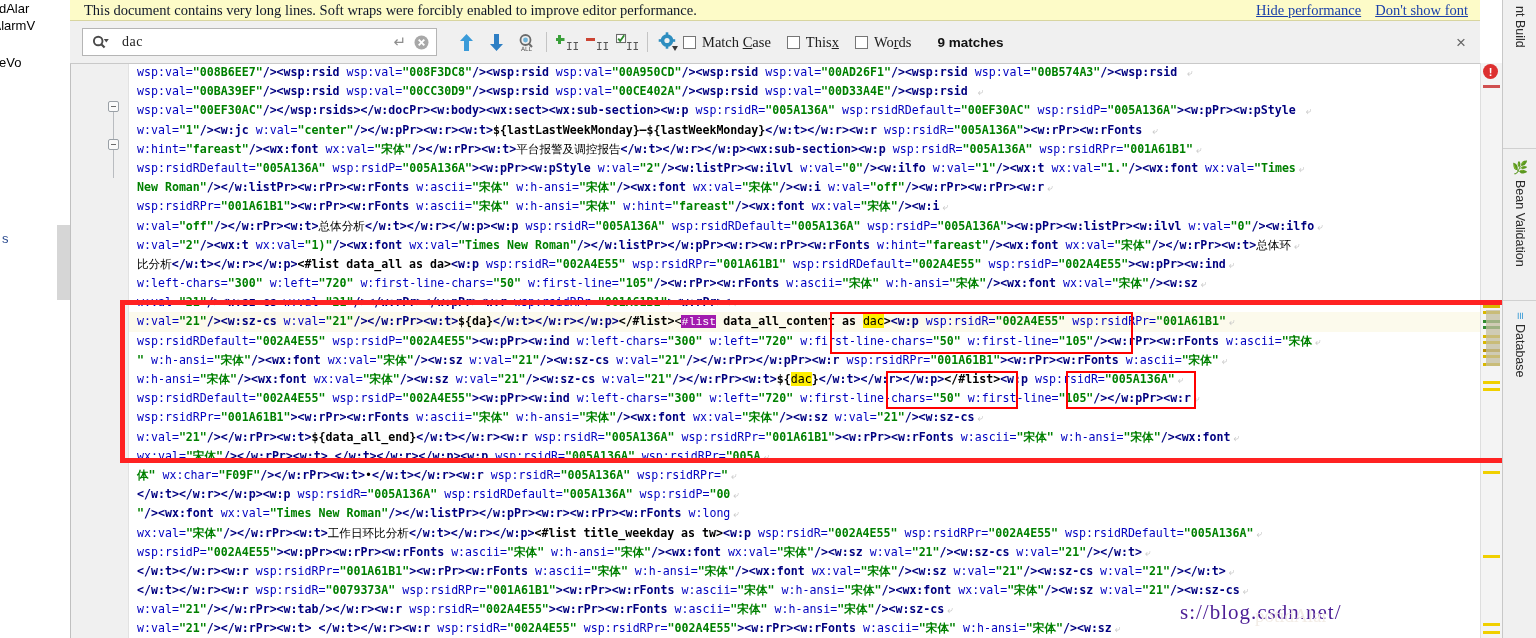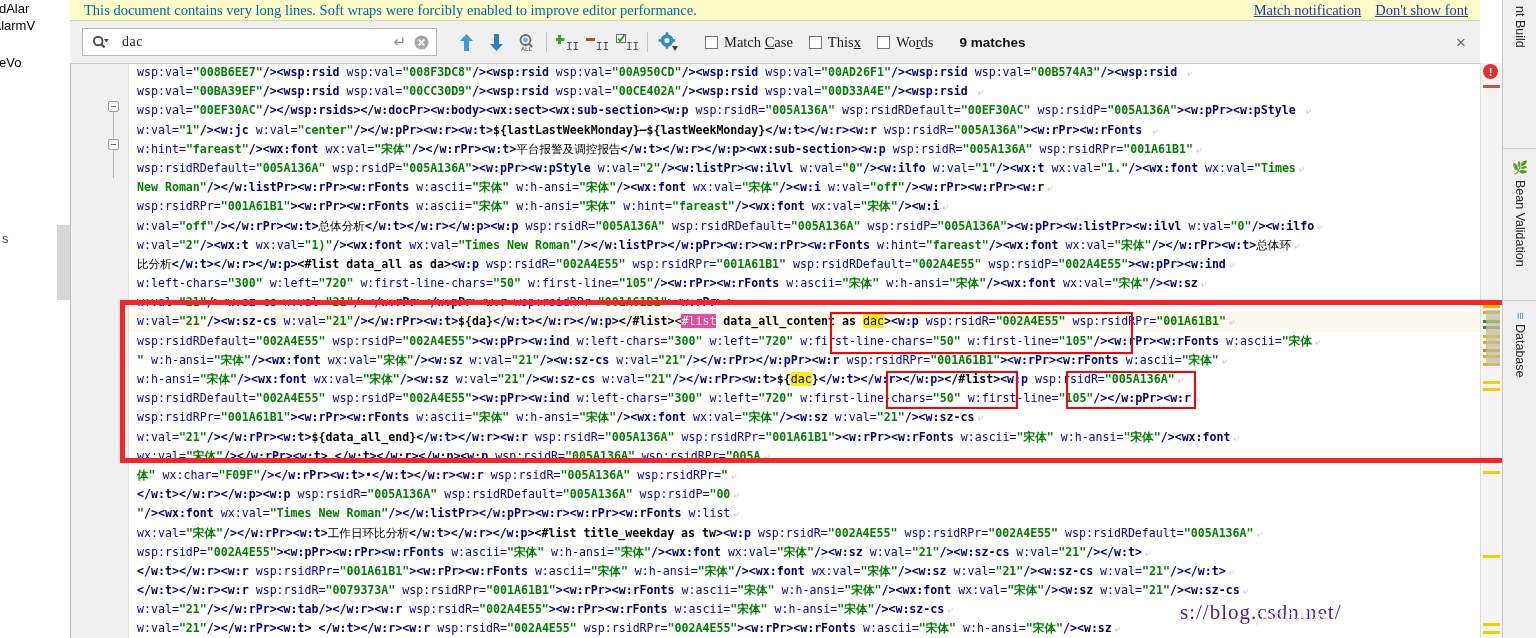--- a/index.html
+++ b/index.html
@@ -30,21 +30,21 @@
     background:#d6d6d6;
   }
 
   
   #notif{
     position:absolute;left:70px;top:0;width:1410px;height:20px;
     background:#fdfbc8;border-bottom:1px solid #d8d5a0;
     display:flex;align-items:center;z-index:3;
   }
   #notif .msg{
-    font-size:14.5px;color:#0369a1;margin-left:14px;
+    font-size:14.5px;color:#0f172a;margin-left:14px;
     font-family:"Liberation Serif", serif;
     white-space:nowrap;
   }
   #notif .links{margin-left:auto;margin-right:12px;display:flex;gap:14px;}
   #notif .links a{
     color:#1a3faa;text-decoration:underline;font-size:14.5px;
     font-family:"Liberation Serif", serif;white-space:nowrap;cursor:pointer;
   }
 
   
@@ -68,21 +68,21 @@
   .search-box .ret{color:#8e8e8e;font-size:15px;margin-right:8px;}
   .search-box .clear{margin-right:7px;display:flex;align-items:center;}
 
   .tb-icons{display:flex;align-items:center;margin-left:14px;gap:0;}
   .tb-icon{
     width:30px;height:30px;display:flex;align-items:center;justify-content:center;
     cursor:pointer;
   }
   .tb-sep{width:1px;height:20px;background:#c4c4c4;margin:0 5px;}
 
-  .chk-group{display:flex;align-items:center;margin-left:22px;gap:16px;}
+  .chk-group{display:flex;align-items:center;gap:16px;}
   .chk{display:flex;align-items:center;gap:6px;cursor:pointer;}
   .chk .box{
     width:13px;height:13px;border:1px solid #767676;background:#fff;
     box-sizing:border-box;
   }
   .chk .lbl{
     font-size:14.5px;color:#202020;
     font-family:"Liberation Serif", serif;white-space:nowrap;
   }
   .chk .lbl u{text-decoration:underline;}
@@ -128,21 +128,21 @@
   .eolmark{color:#c6c6c6;font-size:10px;padding-left:3px;}
 
   
   .tag{color:#000080;font-weight:bold;}
   .attr{color:#0000c0;}
   .val{color:#008000;font-weight:bold;}
   .txt{color:#000000;background:#ffffff;}
   .tpl{color:#000000;font-weight:bold;}
   .cn{color:#000000;}
   .hl{background:#ffee00;color:#000;}
-  .selhl{background:#ec4899;color:#ffffff;}
+  .selhl{background:#a21caf;color:#ffffff;font-family:Liberation Mono, monospace;}
 
   
   .redbox{position:absolute;border:2px solid #ff0000;box-sizing:border-box;z-index:6;pointer-events:none;}
   #bigbox{
     position:absolute;left:120px;top:300px;width:1408px;height:163px;
     border:5px solid #ff2222;box-sizing:border-box;z-index:7;pointer-events:none;
   }
 
   
   #scrollstrip{
@@ -196,21 +196,21 @@
   <div class="tree-item">onAlarmV</div>
   <div class="tree-gap"></div>
   <div class="tree-item">plateVo</div>
   <div class="blue-bit">s</div>
   <div class="grey-block"></div>
 </div>
 
 <div id="notif">
   <div class="msg">This document contains very long lines. Soft wraps were forcibly enabled to improve editor performance.</div>
   <div class="links">
-    <a>Match notification</a>
+    <a>Hide performance</a>
     <a>Don't show font</a>
   </div>
 </div>
 
 <div id="findbar">
 
   <div class="search-box">
     <span class="magnifier">
       <svg width="17" height="15" viewBox="0 0 17 15">
         <circle cx="6.2" cy="6" r="4.3" fill="none" stroke="#4a4a4a" stroke-width="1.9"></circle>
@@ -328,21 +328,21 @@
       <div class="ln cur"><span class="attr">w:val=</span><span class="val">"21"</span><span class="tag">/&gt;&lt;w:sz-cs </span><span class="attr">w:val=</span><span class="val">"21"</span><span class="tag">/&gt;&lt;/w:rPr&gt;&lt;w:t&gt;</span><span class="tpl">${da}</span><span class="tag">&lt;/w:t&gt;&lt;/w:r&gt;&lt;/w:p&gt;</span><span class="tpl">&lt;/#list&gt;</span><span class="cn">&lt;</span><span class="selhl">#list</span><span class="tpl"> data_all_content as </span><span class="hl">dac</span><span class="tpl">&gt;</span><span class="tag">&lt;w:p </span><span class="attr">wsp:rsidR=</span><span class="val">"002A4E55"</span><span class="attr"> wsp:rsidRPr=</span><span class="val">"001A61B1"</span><span class="eolmark">⤶</span></div>
       <div class="ln"><span class="attr">wsp:rsidRDefault=</span><span class="val">"002A4E55"</span><span class="attr"> wsp:rsidP=</span><span class="val">"002A4E55"</span><span class="tag">&gt;&lt;w:pPr&gt;&lt;w:ind </span><span class="attr">w:left-chars=</span><span class="val">"300"</span><span class="attr"> w:left=</span><span class="val">"720"</span><span class="attr"> w:first-line-chars=</span><span class="val">"50"</span><span class="attr"> w:first-line=</span><span class="val">"105"</span><span class="tag">/&gt;&lt;w:rPr&gt;&lt;w:rFonts </span><span class="attr">w:ascii=</span><span class="val">"宋体</span><span class="eolmark">⤶</span></div>
       <div class="ln"><span class="val">" </span><span class="attr">w:h-ansi=</span><span class="val">"宋体"</span><span class="tag">/&gt;&lt;wx:font </span><span class="attr">wx:val=</span><span class="val">"宋体"</span><span class="tag">/&gt;&lt;w:sz </span><span class="attr">w:val=</span><span class="val">"21"</span><span class="tag">/&gt;&lt;w:sz-cs </span><span class="attr">w:val=</span><span class="val">"21"</span><span class="tag">/&gt;&lt;/w:rPr&gt;&lt;/w:pPr&gt;&lt;w:r </span><span class="attr">wsp:rsidRPr=</span><span class="val">"001A61B1"</span><span class="tag">&gt;&lt;w:rPr&gt;&lt;w:rFonts </span><span class="attr">w:ascii=</span><span class="val">"宋体"</span><span class="eolmark">⤶</span></div>
       <div class="ln"><span class="attr">w:h-ansi=</span><span class="val">"宋体"</span><span class="tag">/&gt;&lt;wx:font </span><span class="attr">wx:val=</span><span class="val">"宋体"</span><span class="tag">/&gt;&lt;w:sz </span><span class="attr">w:val=</span><span class="val">"21"</span><span class="tag">/&gt;&lt;w:sz-cs </span><span class="attr">w:val=</span><span class="val">"21"</span><span class="tag">/&gt;&lt;/w:rPr&gt;&lt;w:t&gt;</span><span class="tpl">${</span><span class="hl">dac</span><span class="tpl">}</span><span class="tag">&lt;/w:t&gt;&lt;/w:r&gt;&lt;/w:p&gt;</span><span class="tpl">&lt;/#list&gt;</span><span class="tag">&lt;w:p </span><span class="attr">wsp:rsidR=</span><span class="val">"005A136A"</span><span class="eolmark">⤶</span></div>
       <div class="ln"><span class="attr">wsp:rsidRDefault=</span><span class="val">"002A4E55"</span><span class="attr"> wsp:rsidP=</span><span class="val">"002A4E55"</span><span class="tag">&gt;&lt;w:pPr&gt;&lt;w:ind </span><span class="attr">w:left-chars=</span><span class="val">"300"</span><span class="attr"> w:left=</span><span class="val">"720"</span><span class="attr"> w:first-line-chars=</span><span class="val">"50"</span><span class="attr"> w:first-line=</span><span class="val">"105"</span><span class="tag">/&gt;&lt;/w:pPr&gt;&lt;w:r</span><span class="eolmark">⤶</span></div>
       <div class="ln"><span class="attr">wsp:rsidRPr=</span><span class="val">"001A61B1"</span><span class="tag">&gt;&lt;w:rPr&gt;&lt;w:rFonts </span><span class="attr">w:ascii=</span><span class="val">"宋体"</span><span class="attr"> w:h-ansi=</span><span class="val">"宋体"</span><span class="tag">/&gt;&lt;wx:font </span><span class="attr">wx:val=</span><span class="val">"宋体"</span><span class="tag">/&gt;&lt;w:sz </span><span class="attr">w:val=</span><span class="val">"21"</span><span class="tag">/&gt;&lt;w:sz-cs</span><span class="eolmark">⤶</span></div>
       <div class="ln"><span class="attr">w:val=</span><span class="val">"21"</span><span class="tag">/&gt;&lt;/w:rPr&gt;&lt;w:t&gt;</span><span class="tpl">${data_all_end}</span><span class="tag">&lt;/w:t&gt;&lt;/w:r&gt;&lt;w:r </span><span class="attr">wsp:rsidR=</span><span class="val">"005A136A"</span><span class="attr"> wsp:rsidRPr=</span><span class="val">"001A61B1"</span><span class="tag">&gt;&lt;w:rPr&gt;&lt;w:rFonts </span><span class="attr">w:ascii=</span><span class="val">"宋体"</span><span class="attr"> w:h-ansi=</span><span class="val">"宋体"</span><span class="tag">/&gt;&lt;wx:font</span><span class="eolmark">⤶</span></div>
       <div class="ln"><span class="attr">wx:val=</span><span class="val">"宋体"</span><span class="tag">/&gt;&lt;/w:rPr&gt;&lt;w:t&gt;</span><span class="txt">  </span><span class="tag">&lt;/w:t&gt;&lt;/w:r&gt;&lt;/w:p&gt;&lt;w:p </span><span class="attr">wsp:rsidR=</span><span class="val">"005A136A"</span><span class="attr"> wsp:rsidRPr=</span><span class="val">"005A</span><span class="eolmark">⤶</span></div>
       <div class="ln"><span class="val">体" </span><span class="attr">wx:char=</span><span class="val">"F09F"</span><span class="tag">/&gt;&lt;/w:rPr&gt;&lt;w:t&gt;</span><span class="txt">•</span><span class="tag">&lt;/w:t&gt;&lt;/w:r&gt;&lt;w:r </span><span class="attr">wsp:rsidR=</span><span class="val">"005A136A"</span><span class="attr"> wsp:rsidRPr=</span><span class="val">"</span><span class="eolmark">⤶</span></div>
       <div class="ln"><span class="tag">&lt;/w:t&gt;&lt;/w:r&gt;&lt;/w:p&gt;&lt;w:p </span><span class="attr">wsp:rsidR=</span><span class="val">"005A136A"</span><span class="attr"> wsp:rsidRDefault=</span><span class="val">"005A136A"</span><span class="attr"> wsp:rsidP=</span><span class="val">"00</span><span class="eolmark">⤶</span></div>
-      <div class="ln"><span class="val">"</span><span class="tag">/&gt;&lt;wx:font </span><span class="attr">wx:val=</span><span class="val">"Times New Roman"</span><span class="tag">/&gt;&lt;/w:listPr&gt;&lt;/w:pPr&gt;&lt;w:r&gt;&lt;w:rPr&gt;&lt;w:rFonts </span><span class="attr">w:list</span><span class="eolmark">⤶</span></div>
+      <div class="ln"><span class="val">"</span><span class="tag">/&gt;&lt;wx:font </span><span class="attr">wx:val=</span><span class="val">"Times New Roman"</span><span class="tag">/&gt;&lt;/w:listPr&gt;&lt;/w:pPr&gt;&lt;w:r&gt;&lt;w:rPr&gt;&lt;w:rFonts </span><span class="attr">w:long</span><span class="eolmark">⤶</span></div>
       <div class="ln"><span class="attr">wx:val=</span><span class="val">"宋体"</span><span class="tag">/&gt;&lt;/w:rPr&gt;&lt;w:t&gt;</span><span class="txt">工作日环比分析</span><span class="tag">&lt;/w:t&gt;&lt;/w:r&gt;&lt;/w:p&gt;</span><span class="tpl">&lt;#list title_weekday as tw&gt;</span><span class="tag">&lt;w:p </span><span class="attr">wsp:rsidR=</span><span class="val">"002A4E55"</span><span class="attr"> wsp:rsidRPr=</span><span class="val">"002A4E55"</span><span class="attr"> wsp:rsidRDefault=</span><span class="val">"005A136A"</span><span class="eolmark">⤶</span></div>
       <div class="ln"><span class="attr">wsp:rsidP=</span><span class="val">"002A4E55"</span><span class="tag">&gt;&lt;w:pPr&gt;&lt;w:rPr&gt;&lt;w:rFonts </span><span class="attr">w:ascii=</span><span class="val">"宋体"</span><span class="attr"> w:h-ansi=</span><span class="val">"宋体"</span><span class="tag">/&gt;&lt;wx:font </span><span class="attr">wx:val=</span><span class="val">"宋体"</span><span class="tag">/&gt;&lt;w:sz </span><span class="attr">w:val=</span><span class="val">"21"</span><span class="tag">/&gt;&lt;w:sz-cs </span><span class="attr">w:val=</span><span class="val">"21"</span><span class="tag">/&gt;&lt;/w:t&gt;</span><span class="eolmark">⤶</span></div>
       <div class="ln"><span class="tag">&lt;/w:t&gt;&lt;/w:r&gt;&lt;w:r </span><span class="attr">wsp:rsidRPr=</span><span class="val">"001A61B1"</span><span class="tag">&gt;&lt;w:rPr&gt;&lt;w:rFonts </span><span class="attr">w:ascii=</span><span class="val">"宋体"</span><span class="attr"> w:h-ansi=</span><span class="val">"宋体"</span><span class="tag">/&gt;&lt;wx:font </span><span class="attr">wx:val=</span><span class="val">"宋体"</span><span class="tag">/&gt;&lt;w:sz </span><span class="attr">w:val=</span><span class="val">"21"</span><span class="tag">/&gt;&lt;w:sz-cs </span><span class="attr">w:val=</span><span class="val">"21"</span><span class="tag">/&gt;&lt;/w:t&gt;</span><span class="eolmark">⤶</span></div>
       <div class="ln"><span class="tag">&lt;/w:t&gt;&lt;/w:r&gt;&lt;w:r </span><span class="attr">wsp:rsidR=</span><span class="val">"0079373A"</span><span class="attr"> wsp:rsidRPr=</span><span class="val">"001A61B1"</span><span class="tag">&gt;&lt;w:rPr&gt;&lt;w:rFonts </span><span class="attr">w:ascii=</span><span class="val">"宋体"</span><span class="attr"> w:h-ansi=</span><span class="val">"宋体"</span><span class="tag">/&gt;&lt;wx:font </span><span class="attr">wx:val=</span><span class="val">"宋体"</span><span class="tag">/&gt;&lt;w:sz </span><span class="attr">w:val=</span><span class="val">"21"</span><span class="tag">/&gt;&lt;w:sz-cs</span><span class="eolmark">⤶</span></div>
       <div class="ln"><span class="attr">w:val=</span><span class="val">"21"</span><span class="tag">/&gt;&lt;/w:rPr&gt;&lt;w:tab/&gt;&lt;/w:r&gt;&lt;w:r </span><span class="attr">wsp:rsidR=</span><span class="val">"002A4E55"</span><span class="tag">&gt;&lt;w:rPr&gt;&lt;w:rFonts </span><span class="attr">w:ascii=</span><span class="val">"宋体"</span><span class="attr"> w:h-ansi=</span><span class="val">"宋体"</span><span class="tag">/&gt;&lt;w:sz-cs</span><span class="eolmark">⤶</span></div>
       <div class="ln"><span class="attr">w:val=</span><span class="val">"21"</span><span class="tag">/&gt;&lt;/w:rPr&gt;&lt;w:t&gt;</span><span class="txt"> </span><span class="tag">&lt;/w:t&gt;&lt;/w:r&gt;&lt;w:r </span><span class="attr">wsp:rsidR=</span><span class="val">"002A4E55"</span><span class="attr"> wsp:rsidRPr=</span><span class="val">"002A4E55"</span><span class="tag">&gt;&lt;w:rPr&gt;&lt;w:rFonts </span><span class="attr">w:ascii=</span><span class="val">"宋体"</span><span class="attr"> w:h-ansi=</span><span class="val">"宋体"</span><span class="tag">/&gt;&lt;w:sz</span><span class="eolmark">⤶</span></div>
     </div>
 </div>
 
 <div id="bigbox"></div>

